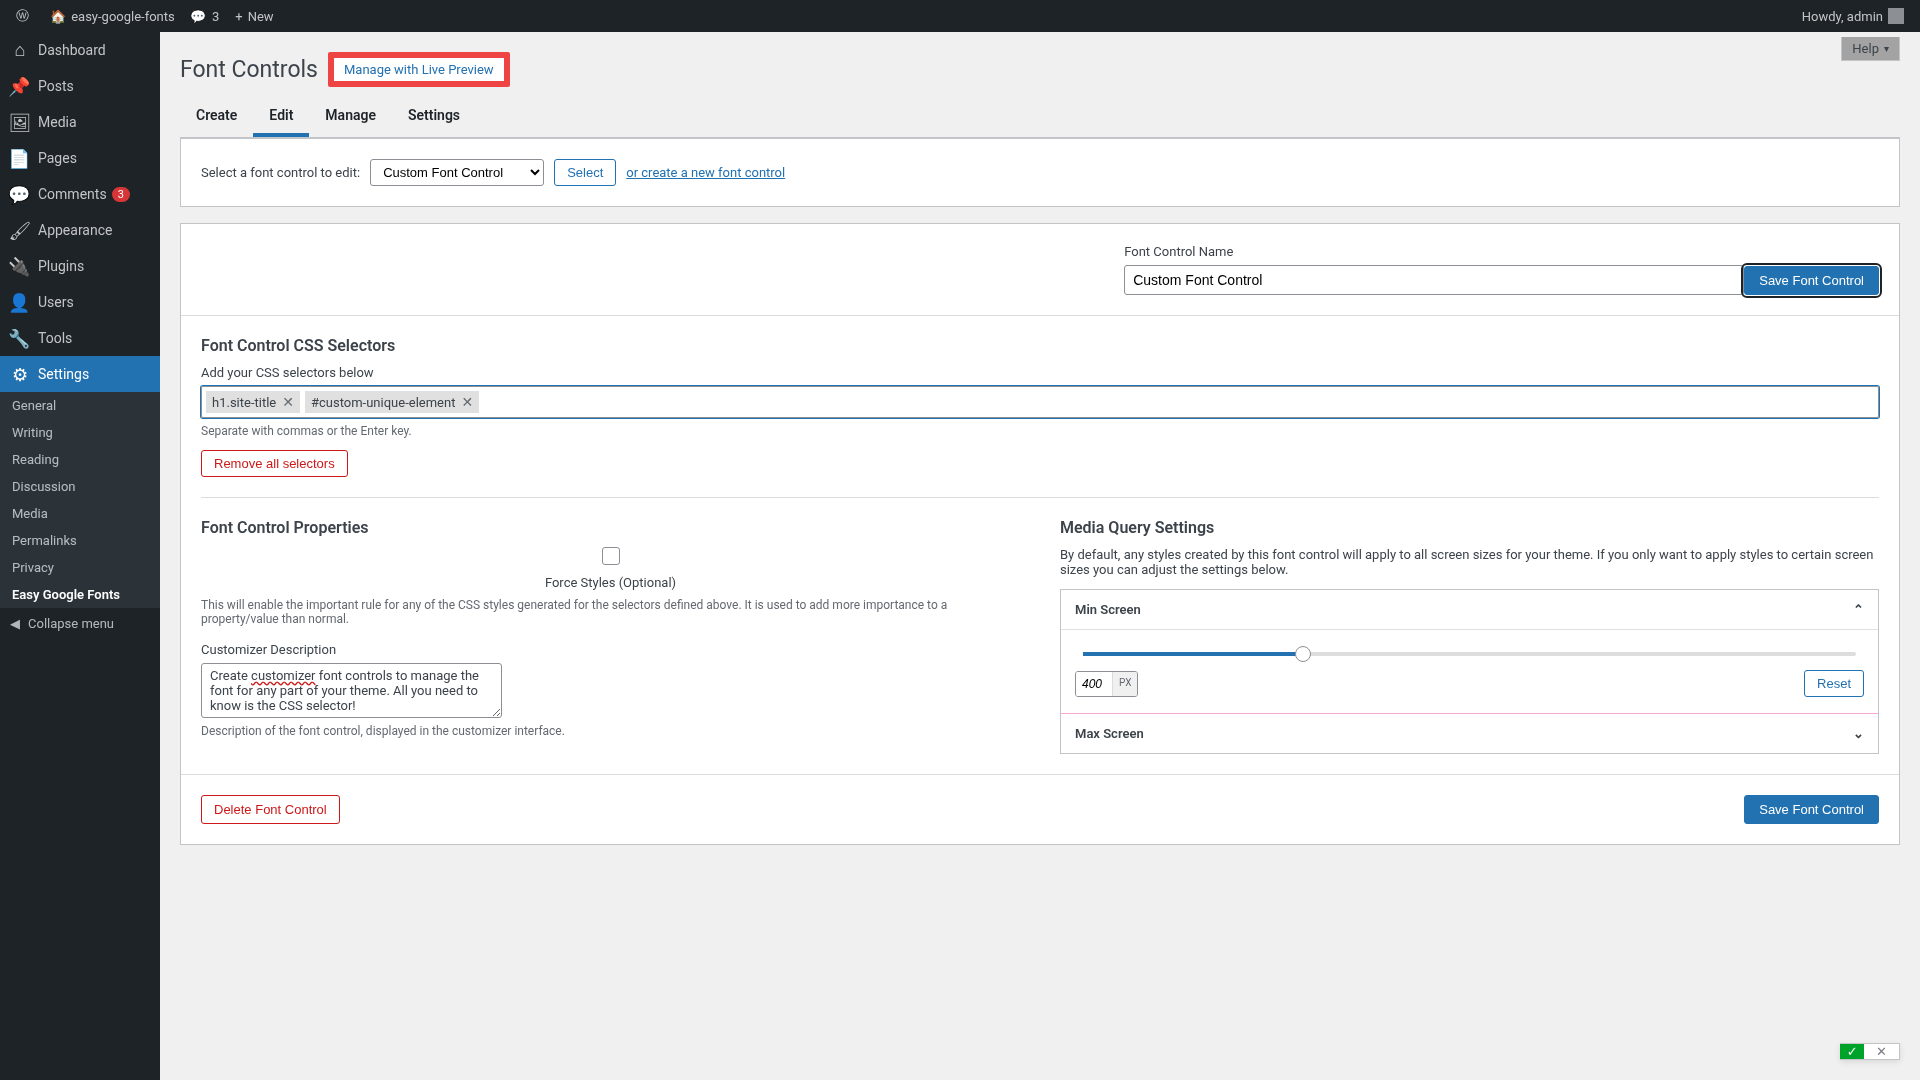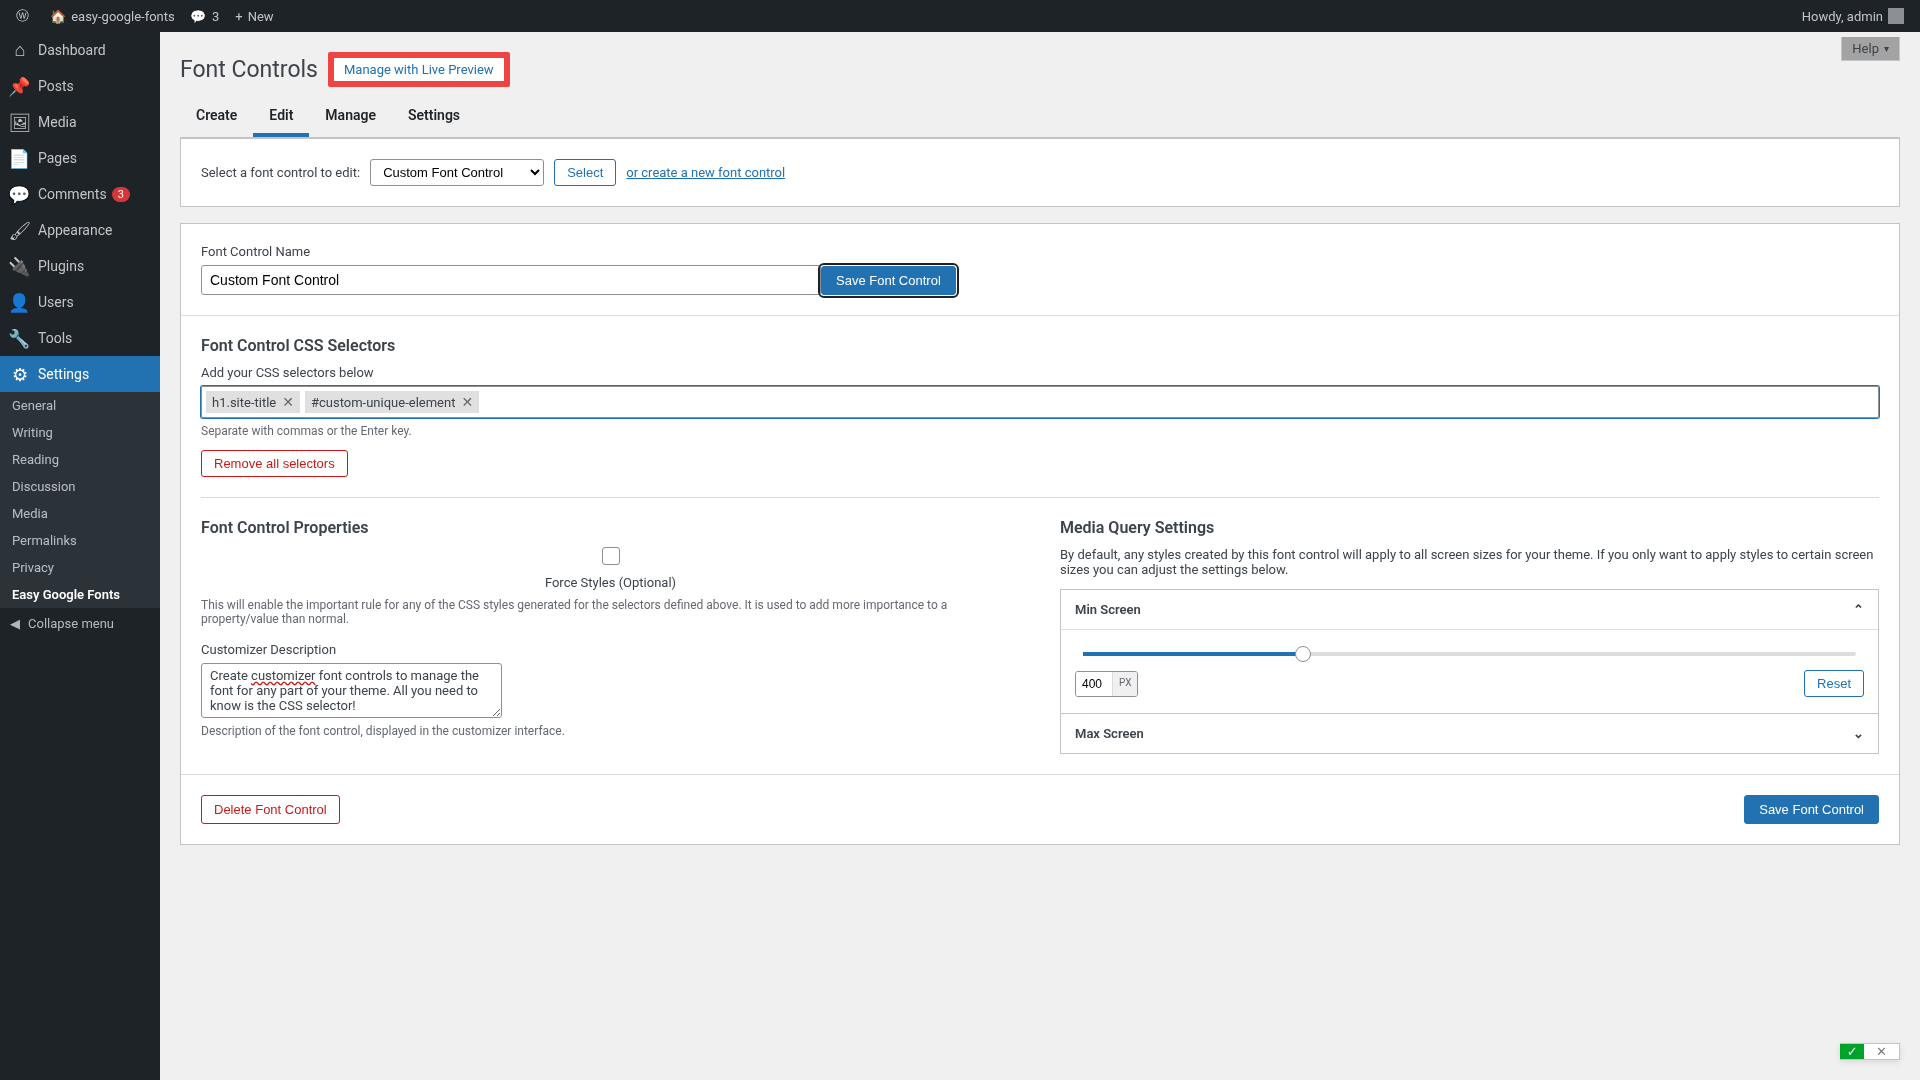--- a/index.html
+++ b/index.html
@@ -38,21 +38,21 @@
 
 .panel { background: #fff; border: 1px solid #c3c4c7; }
 .panel.selector-row { padding: 20px; margin-bottom: 16px; display: flex; align-items: center; gap: 10px; }
 .selector-row label { font-size: 13px; }
 .selector-row select { padding: 4px 24px 4px 8px; border: 1px solid #8c8f94; border-radius: 3px; font-size: 13px; background: #fff; }
 .btn-secondary { border: 1px solid #2271b1; color: #2271b1; background: #fff; padding: 5px 12px; border-radius: 3px; font-size: 13px; cursor: pointer; }
 .link-text { color: #2271b1; text-decoration: underline; font-size: 13px; cursor: pointer; }
 
 .main-panel { background: #fff; border: 1px solid #c3c4c7; }
 .panel-section { padding: 20px; }
-.panel-section.top { display: flex; align-items: flex-end; justify-content: flex-start; }
+.panel-section.top { display: flex; align-items: flex-end; justify-content: flex-end; }
 .field-label { display: block; font-size: 13px; margin-bottom: 6px; }
 .text-input { width: 620px; padding: 6px 8px; border: 1px solid #8c8f94; border-radius: 3px; font-size: 14px; }
 .btn-primary { background: #2271b1; color: #fff; border: 1px solid #2271b1; padding: 6px 14px; border-radius: 3px; font-size: 13px; cursor: pointer; outline: 2px solid #1d2327; outline-offset: 1px;}
 .btn-primary.no-outline { outline: none; }
 
 .divider { border-top: 1px solid #dcdcde; }
 h2.section-title { font-size: 16px; font-weight: 600; margin-bottom: 10px; }
 .help-text { font-size: 12px; color: #646970; margin-top: 6px; }
 
 .tag-input { border: 1px solid #8c8f94; border-radius: 2px; padding: 4px; min-height: 32px; display: flex; gap: 5px; box-shadow: 0 0 0 1px #2271b1; }
@@ -67,21 +67,21 @@
 
 .accordion { border: 1px solid #c3c4c7; margin-top: 12px; }
 .acc-header { padding: 12px 14px; display: flex; justify-content: space-between; align-items: center; cursor: pointer; font-size: 13px; font-weight: 600; }
 .acc-body { padding: 8px 14px 16px; border-top: 1px solid #e0e0e0; }
 .acc-body p { font-size: 13px; color: #3c434a; margin-bottom: 10px; }
 .slider-track { height: 4px; background: #ddd; position: relative; margin: 14px 8px; border-radius: 2px; }
 .slider-fill { position: absolute; height: 4px; background: #2271b1; left: 0; width: 28.5%; }
 .slider-thumb { position: absolute; width: 16px; height: 16px; background: #fff; border: 1px solid #8c8f94; border-radius: 50%; top: -6px; left: 28.5%; margin-left: -8px; cursor: pointer; }
 .num-row { display: flex; justify-content: space-between; align-items: center; }
 .num-input-wrap { display: flex; border: 1px solid #8c8f94; border-radius: 3px; overflow: hidden; }
-.num-input { width: 36px; padding: 5px 6px; border: none; font-size: 12px; }
+.num-input { width: 36px; padding: 5px 6px; border: none; font-size: 12px; font-style: italic; }
 .unit { background: #f0f0f1; padding: 5px 6px; font-size: 10px; color: #646970; border-left: 1px solid #dcdcde; }
 .acc-header.closed { border-top: 1px solid #f9a8d4; }
 
 .bottom-row { padding: 20px; display: flex; justify-content: space-between; border-top: 1px solid #dcdcde; }
 
 .toast { position: fixed; bottom: 20px; right: 20px; background: #fff; border: 1px solid #c3c4c7; border-left: none; display: flex; align-items: center; box-shadow: 0 2px 6px rgba(0,0,0,0.1); font-size: 13px; }
 .toast-check { background: #00a32a; color: #fff; width: 24px; align-self: stretch; display: flex; align-items: center; justify-content: center; }
 .toast-text { padding: 10px 16px; }
 .toast-close { padding: 0 12px; cursor: pointer; color: #787c82; }
 

